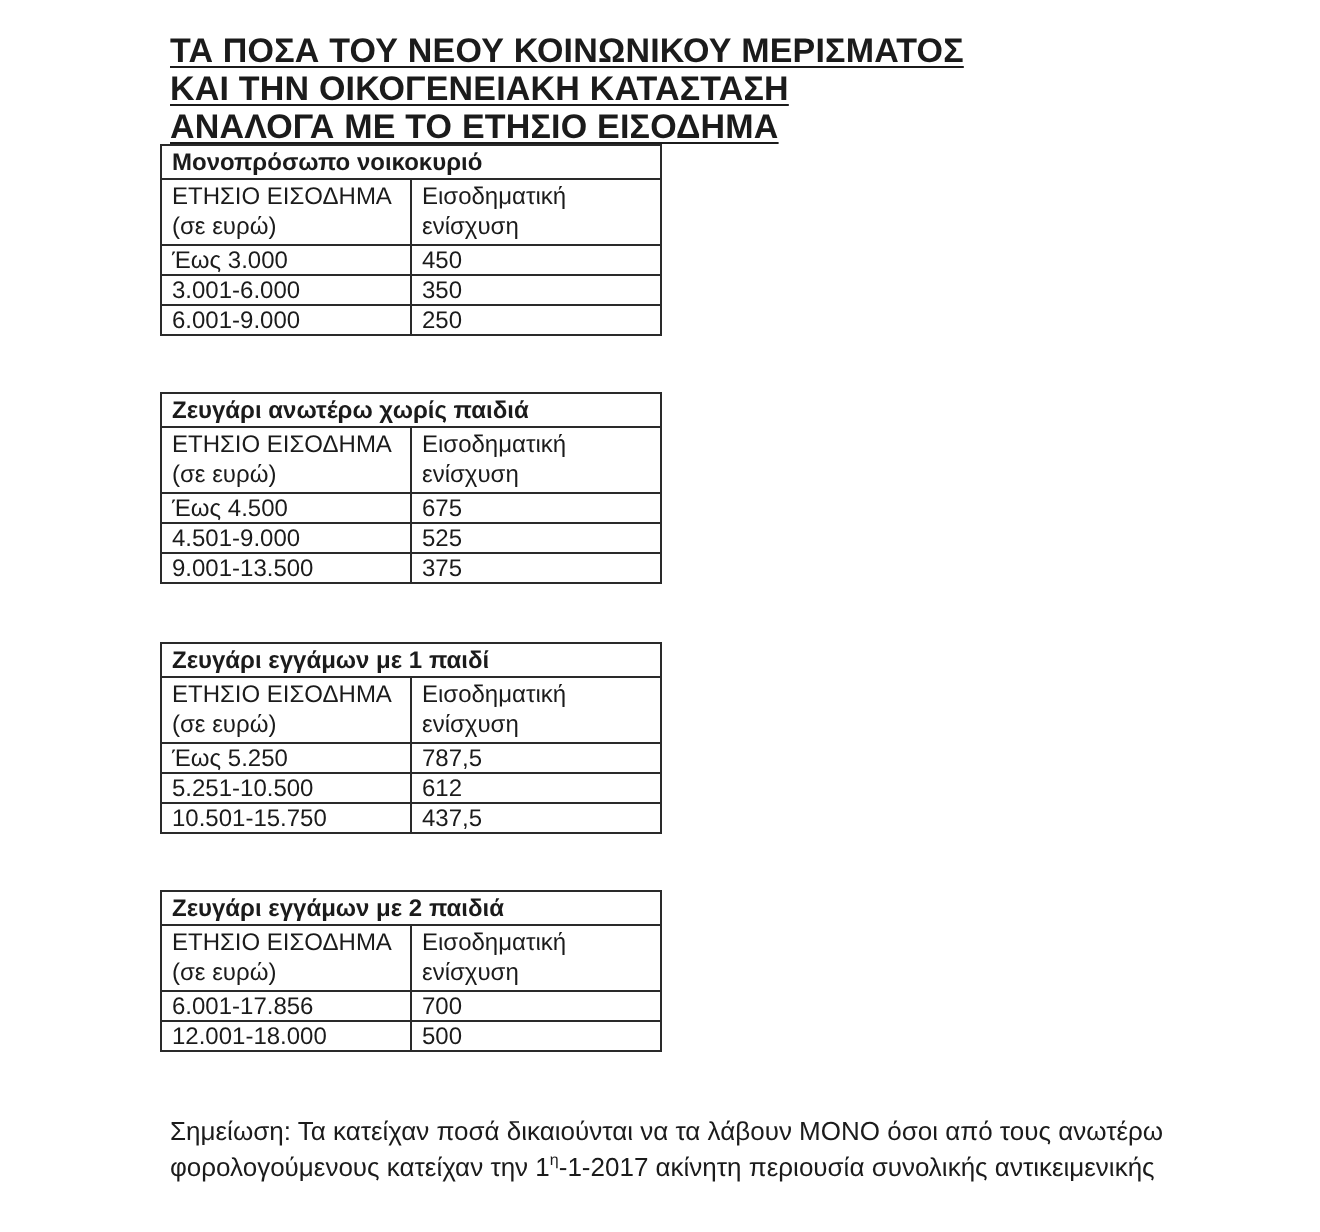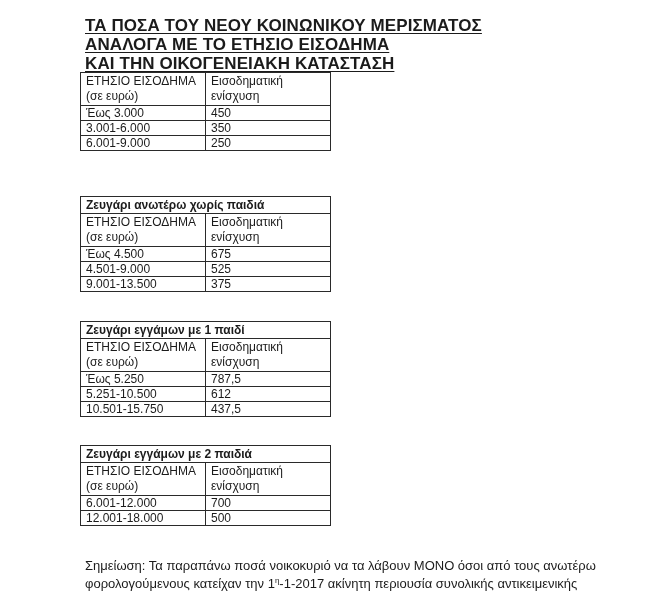--- a/index.html
+++ b/index.html
@@ -46,30 +46,33 @@
     font-size: 13px; line-height: 17.5px;
   }
   .note .bold { font-weight: 400; }
   .note sup { font-size: 8px; line-height: 0; }
 </style>
 </head>
 <body>
 
 <div class="doc-title">
   <div class="line">ΤΑ ΠΟΣΑ ΤΟΥ ΝΕΟΥ ΚΟΙΝΩΝΙΚΟΥ ΜΕΡΙΣΜΑΤΟΣ</div>
+  <div class="line">ΚΑΙ ΤΗΝ ΟΙΚΟΓΕΝΕΙΑΚΗ ΚΑΤΑΣΤΑΣΗ</div>
   <div class="line">ΑΝΑΛΟΓΑ ΜΕ ΤΟ ΕΤΗΣΙΟ ΕΙΣΟΔΗΜΑ</div>
-  <div class="line">ΚΑΙ ΤΗΝ ΟΙΚΟΓΕΝΕΙΑΚΗ ΚΑΤΑΣΤΑΣΗ</div>
 </div>
 
 <table class="income-table" id="table-1">
   <colgroup>
       <col class="c1">
       <col class="c2">
     </colgroup>
   <tbody>
+      <tr class="t-title">
+    <td colspan="2">Μονοπρόσωπο νοικοκυριό</td>
+  </tr>
   <tr class="t-head">
     <td>
       <div>ΕΤΗΣΙΟ ΕΙΣΟΔΗΜΑ</div>
       <div>(σε ευρώ)</div>
     </td>
     <td>
       <div>Εισοδηματική</div>
       <div>ενίσχυση</div>
     </td>
   </tr>
@@ -169,26 +172,26 @@
     <td>
       <div>ΕΤΗΣΙΟ ΕΙΣΟΔΗΜΑ</div>
       <div>(σε ευρώ)</div>
     </td>
     <td>
       <div>Εισοδηματική</div>
       <div>ενίσχυση</div>
     </td>
   </tr>
   <tr class="t-row">
-    <td>6.001-12.000</td>
+    <td>6.001-17.856</td>
     <td>700</td>
   </tr>
   <tr class="t-row">
     <td>12.001-18.000</td>
     <td>500</td>
   </tr>
 </tbody>
   </table>
 
 <div class="note">
-  <span class="bold">Σημείωση:</span><span> Τα παραπάνω ποσά νοικοκυριό να τα λάβουν ΜΟΝΟ όσοι από τους ανωτέρω</span><br>
+  <span class="bold">Σημείωση:</span><span> Τα κατείχαν ποσά δικαιούνται να τα λάβουν ΜΟΝΟ όσοι από τους ανωτέρω</span><br>
   <span>φορολογούμενους κατείχαν την 1</span><sup>η</sup><span>-1-2017 ακίνητη περιουσία συνολικής αντικειμενικής</span><br>
 </div>
 
 </body></html>

